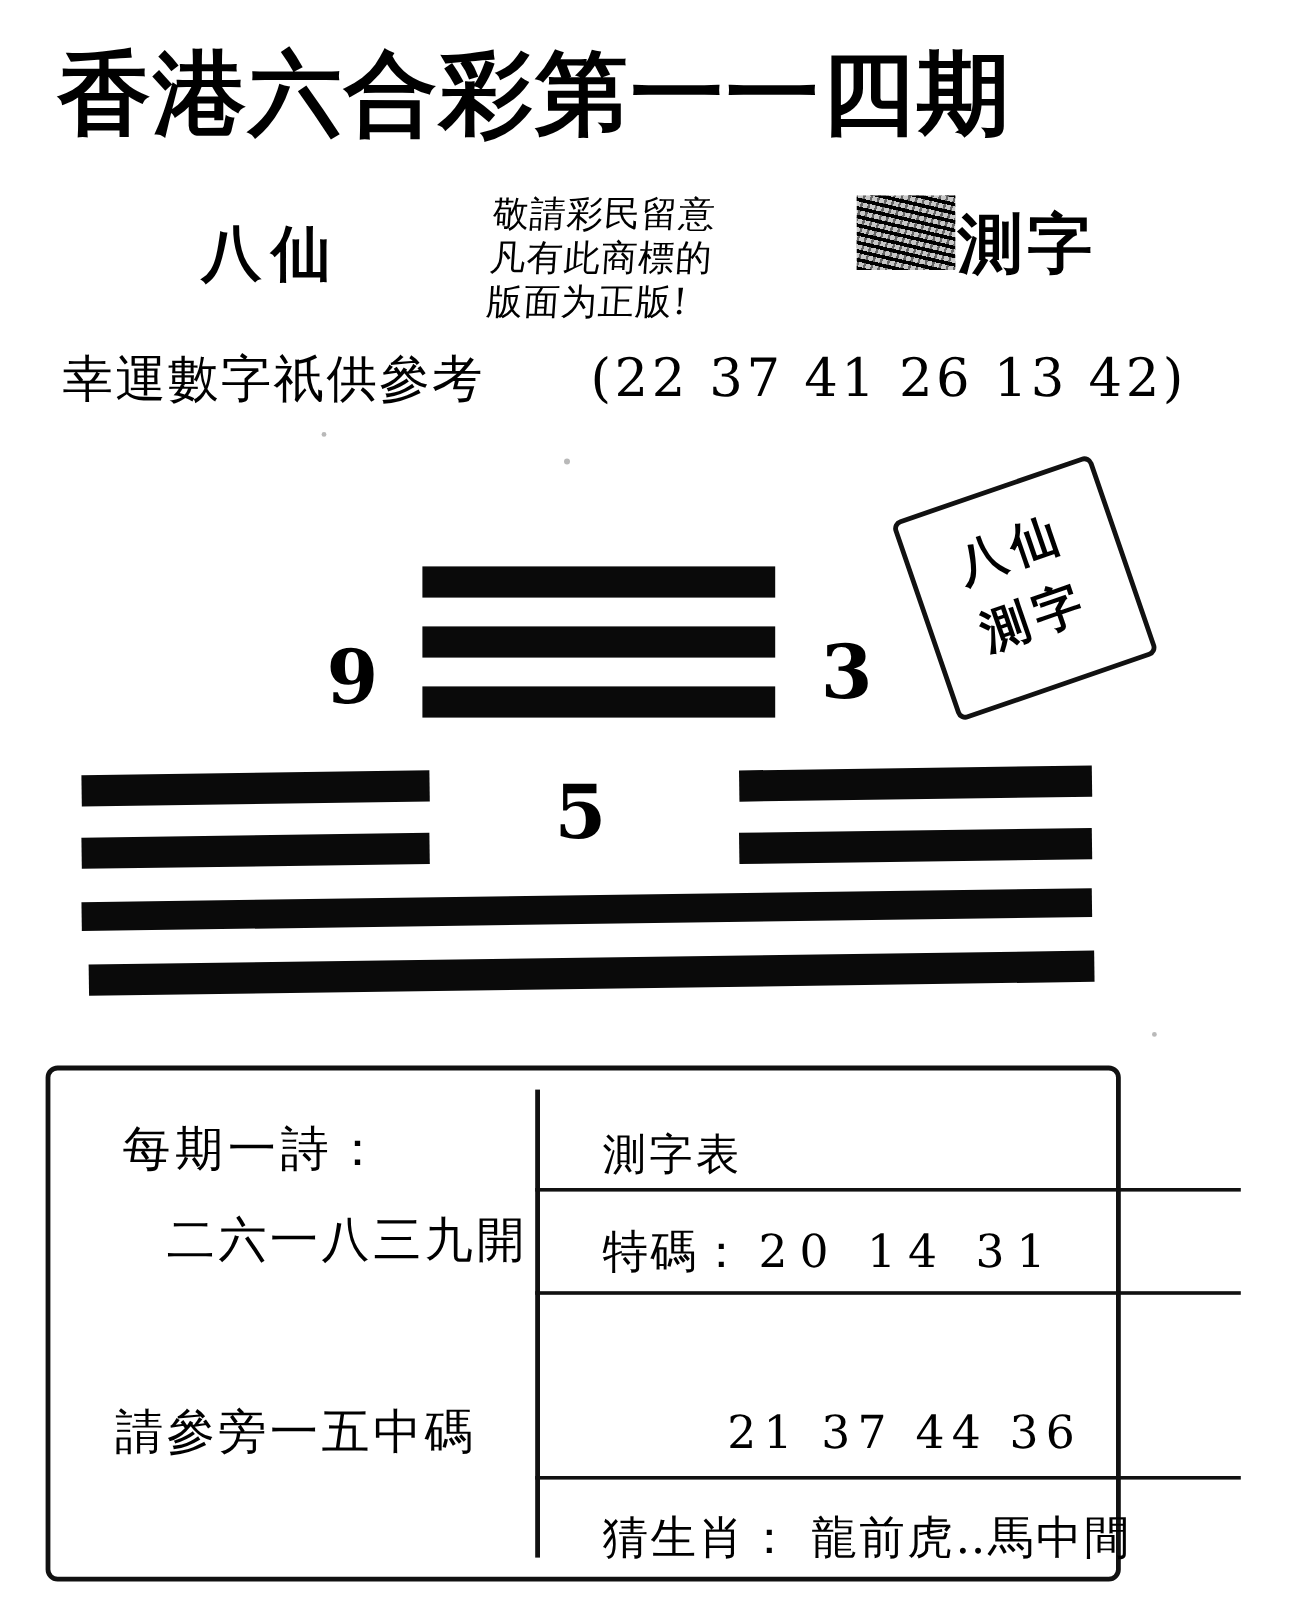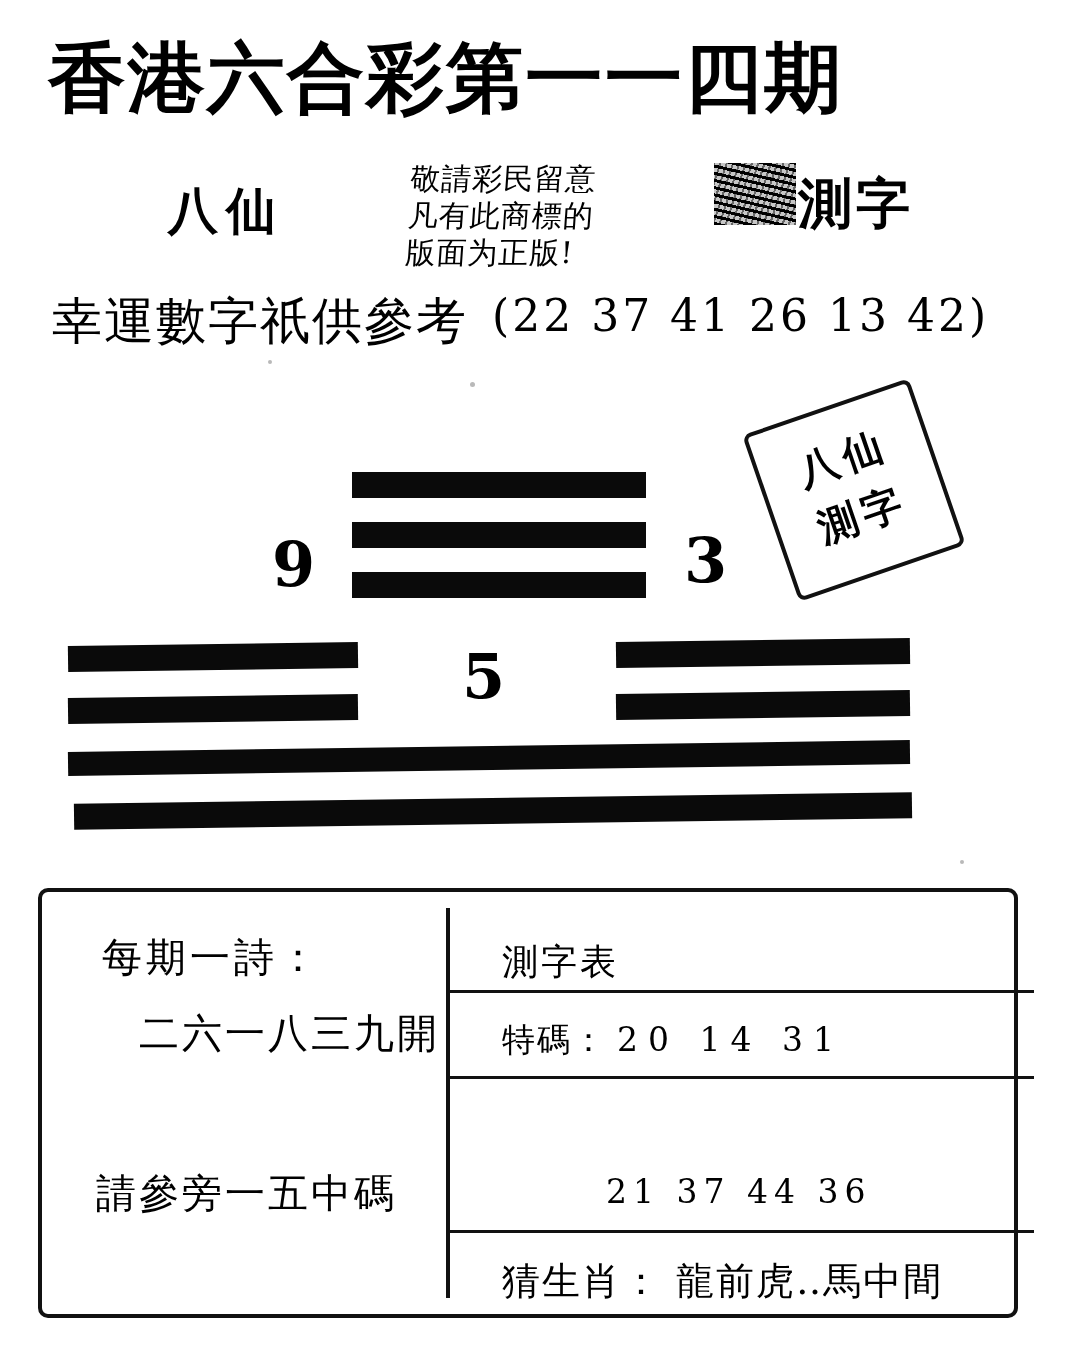--- a/index.html
+++ b/index.html
@@ -75,21 +75,21 @@
     font-size: 54px;
     letter-spacing: 4px;
   }
 
   
   .lucky-label {
     position: absolute;
     top: 288px;
     left: 52px;
     font-family: "DejaVu Serif", serif;
-    font-size: 50px;
+    font-size: 42px;
     letter-spacing: 2px;
   }
   .lucky-nums {
     position: absolute;
     top: 290px;
     left: 492px;
     font-family: "DejaVu Serif", serif;
     font-size: 44px;
     letter-spacing: 3px;
     white-space: nowrap;
@@ -138,21 +138,21 @@
     font-size: 40px;
     line-height: 60px;
     letter-spacing: 6px;
   }
 
   
   .panel {
     position: absolute;
     left: 38px;
     top: 888px;
-    width: 980px;
+    width: 896px;
     height: 430px;
     border: 4px solid #111;
     border-radius: 10px;
     box-sizing: border-box;
   }
   .panel-inner {
     position: absolute;
     inset: 8px;
     border: 0;
   }
@@ -192,21 +192,21 @@
     left: 452px;
     top: 38px;
     font-family: "DejaVu Serif", serif;
     font-size: 36px;
     letter-spacing: 3px;
   }
   .ce-row {
     position: absolute;
     left: 452px;
     font-family: "DejaVu Serif", serif;
-    font-size: 33px;
+    font-size: 38px;
     white-space: nowrap;
   }
   .ce-row .lbl { letter-spacing: 2px; }
   .ce-row .nums { letter-spacing: 10px; margin-left: 10px; }
   .ce-row.center { left: 556px; }
   .zodiac {
     position: absolute;
     left: 452px;
     font-family: "DejaVu Serif", serif;
     font-size: 38px;

